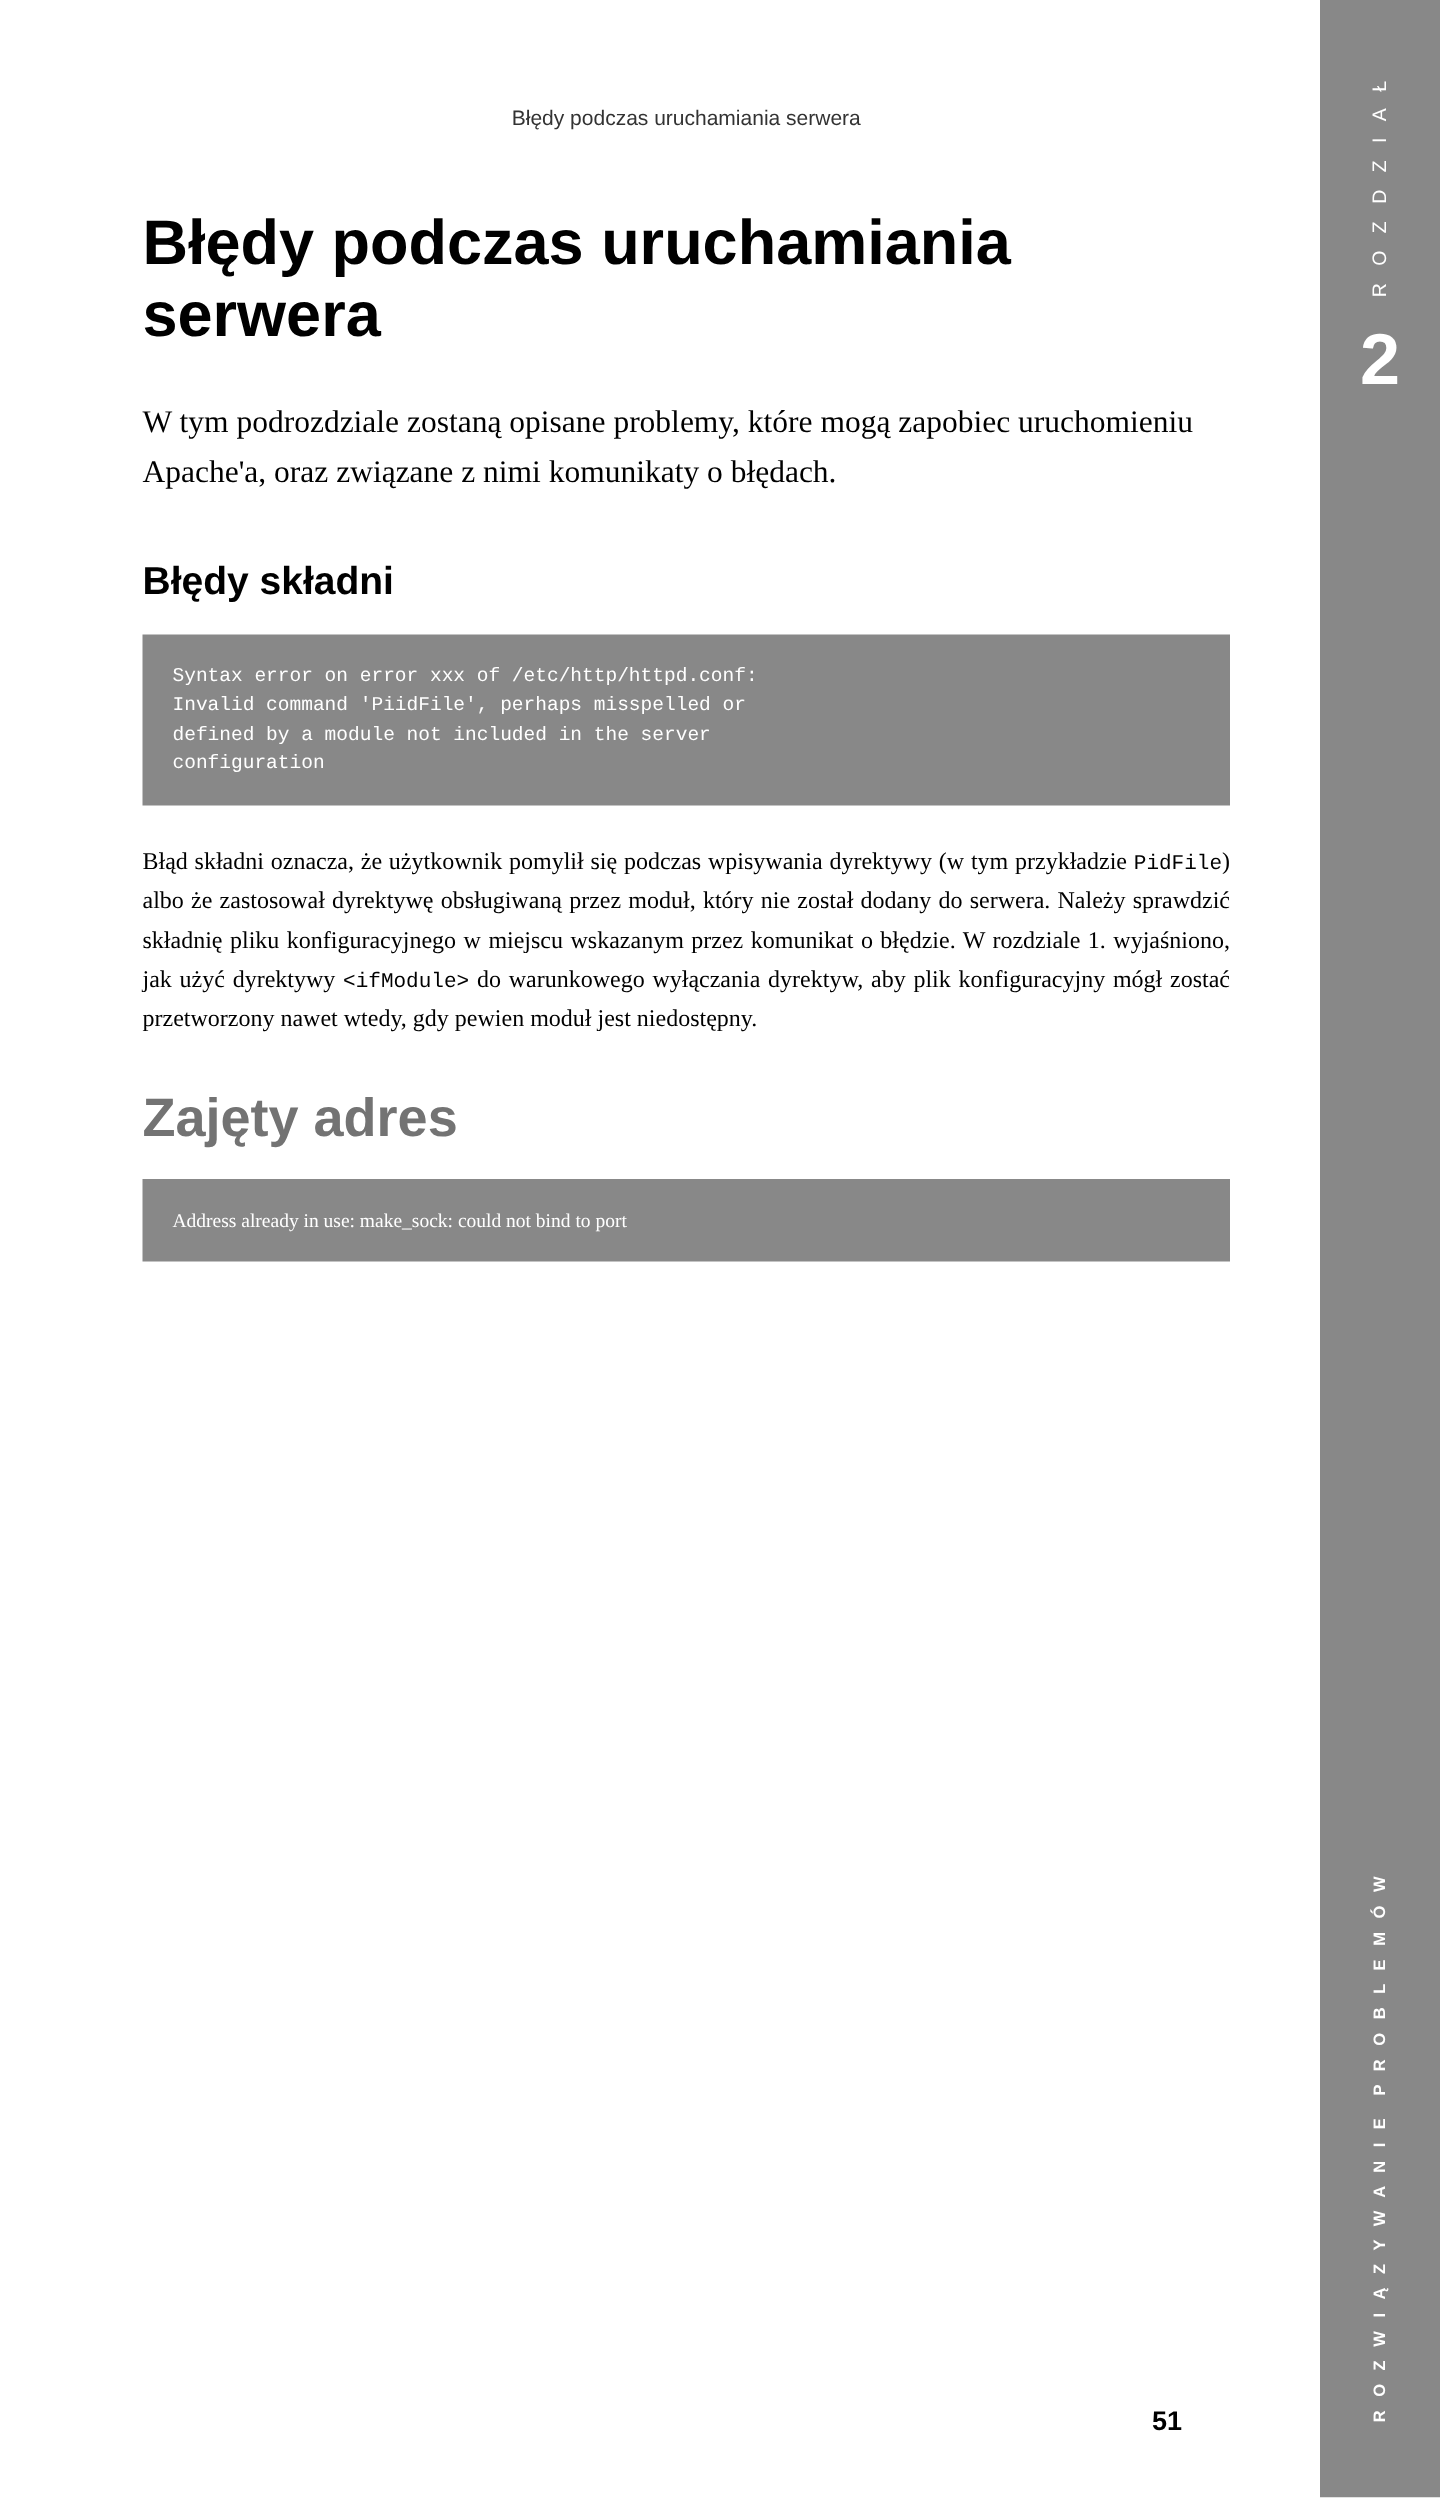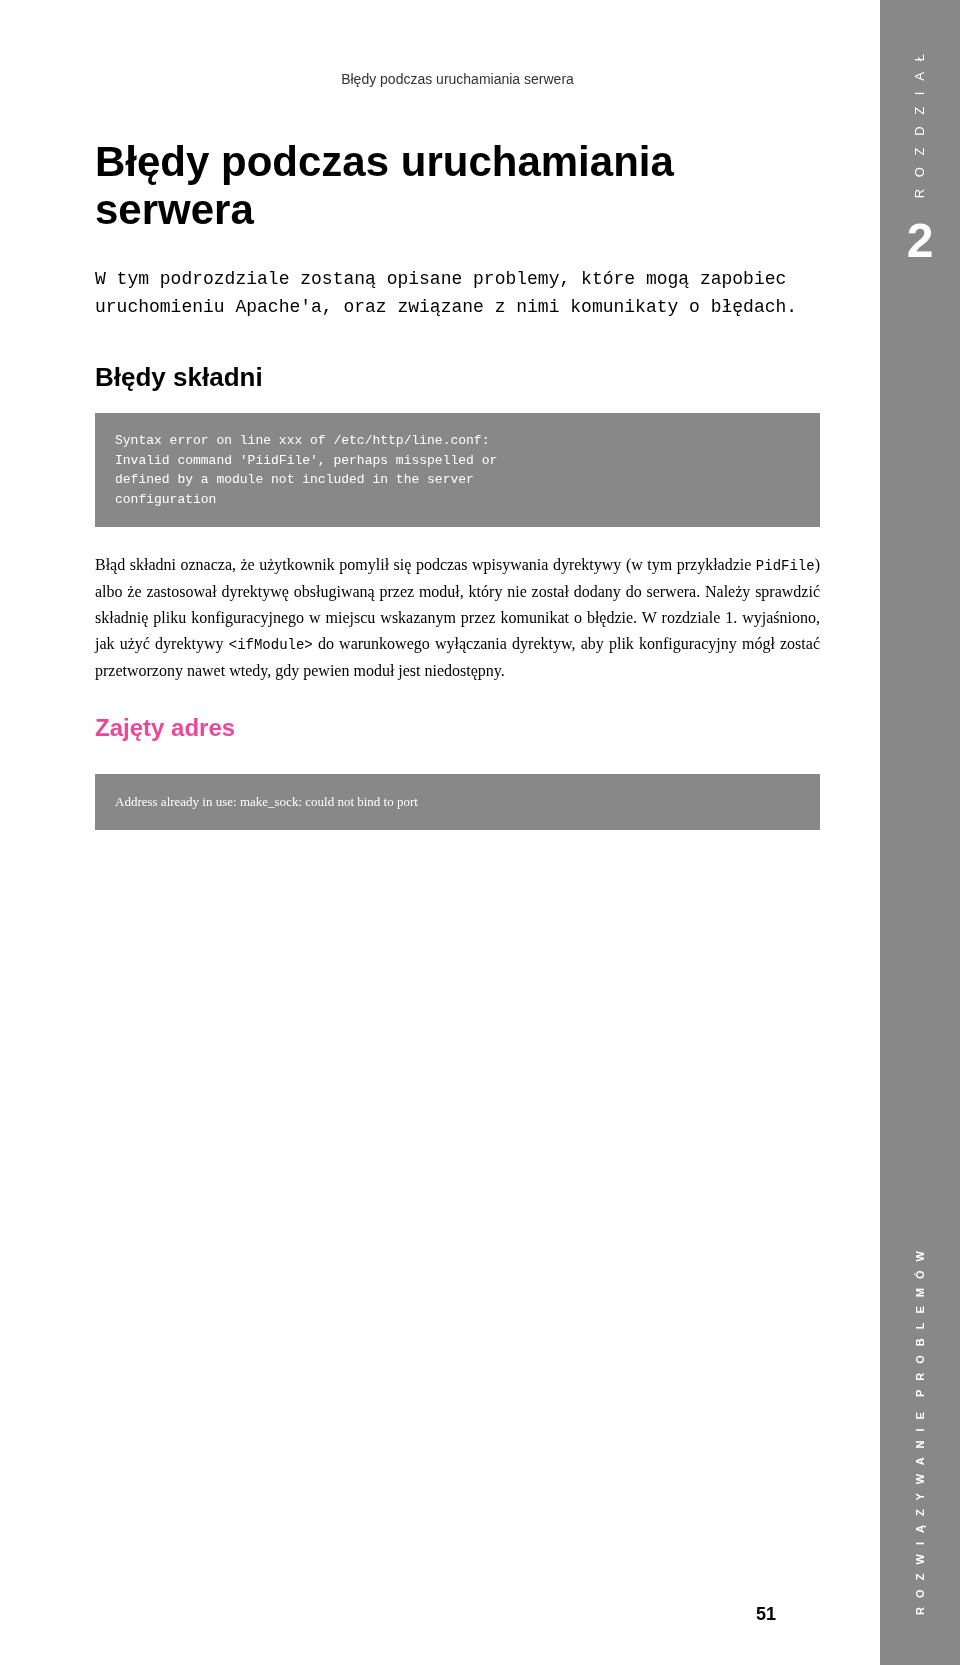--- a/index.html
+++ b/index.html
@@ -101,25 +101,24 @@
       font-size: 42px;
       font-weight: bold;
       font-family: Arial, sans-serif;
       color: #000000;
       line-height: 1.15;
       margin-bottom: 30px;
       margin-top: 20px;
     }
 
     .intro-text {
-      font-size: 18px;
+      font-size: 21px;
       line-height: 1.6;
       color: #000000;
       margin-bottom: 40px;
-      font-family: Liberation Mono, monospace;
     }
 
     .section-heading {
       font-size: 26px;
       font-weight: bold;
       font-family: Arial, sans-serif;
       color: #000000;
       margin-bottom: 20px;
       margin-top: 10px;
     }
@@ -141,32 +140,32 @@
       margin-bottom: 25px;
       text-align: justify;
     }
 
     .body-text code {
       font-family: 'Courier New', Courier, monospace;
       font-size: 14px;
     }
 
     .section-heading-2 {
-      font-size: 24px;
-      font-weight: bold;
-      font-family: Arial, sans-serif;
-      color: #ec4899;
-      margin-bottom: 32px;
+      font-size: 36px;
+      font-weight: bold;
+      font-family: Arial, sans-serif;
+      color: #737373;
+      margin-bottom: 20px;
       margin-top: 30px;
     }
 
     .page-number-area {
       position: absolute;
       bottom: 40px;
-      right: 104px;
+      right: 92px;
       font-size: 18px;
       font-family: Arial, sans-serif;
       font-weight: bold;
       color: #000000;
     }
   </style>
 </head>
 <body>
 
 <div class="page-container">
@@ -176,21 +175,21 @@
       <span class="page-header-title">Błędy podczas uruchamiania serwera</span>
     </div>
 
     <h1 class="chapter-title">Błędy podczas uruchamiania serwera</h1>
 
     <p class="intro-text">W tym podrozdziale zostaną opisane problemy, które mogą zapobiec uruchomieniu Apache'a, oraz związane z nimi komunikaty o błędach.</p>
 
     <h2 class="section-heading">Błędy składni</h2>
 
     <div class="code-block">
-      <pre style="white-space: pre-wrap; font-family: 'Courier New', Courier, monospace;">Syntax error on line xxx of /etc/http/line.conf:
+      <pre style="white-space: pre-wrap; font-family: 'Courier New', Courier, monospace;">Syntax error on error xxx of /etc/http/httpd.conf:
 Invalid command 'PiidFile', perhaps misspelled or
 defined by a module not included in the server
 configuration</pre>
     </div>
 
     <p class="body-text">Błąd składni oznacza, że użytkownik pomylił się podczas wpisywania dyrektywy (w tym przykładzie <code>PidFile</code>) albo że zastosował dyrektywę obsługiwaną przez moduł, który nie został dodany do serwera. Należy sprawdzić składnię pliku konfiguracyjnego w miejscu wskazanym przez komunikat o błędzie. W rozdziale 1. wyjaśniono, jak użyć dyrektywy <code>&lt;ifModule&gt;</code> do warunkowego wyłączania dyrektyw, aby plik konfiguracyjny mógł zostać przetworzony nawet wtedy, gdy pewien moduł jest niedostępny.</p>
 
     <h2 class="section-heading-2">Zajęty adres</h2>
 
     <div class="code-block">

